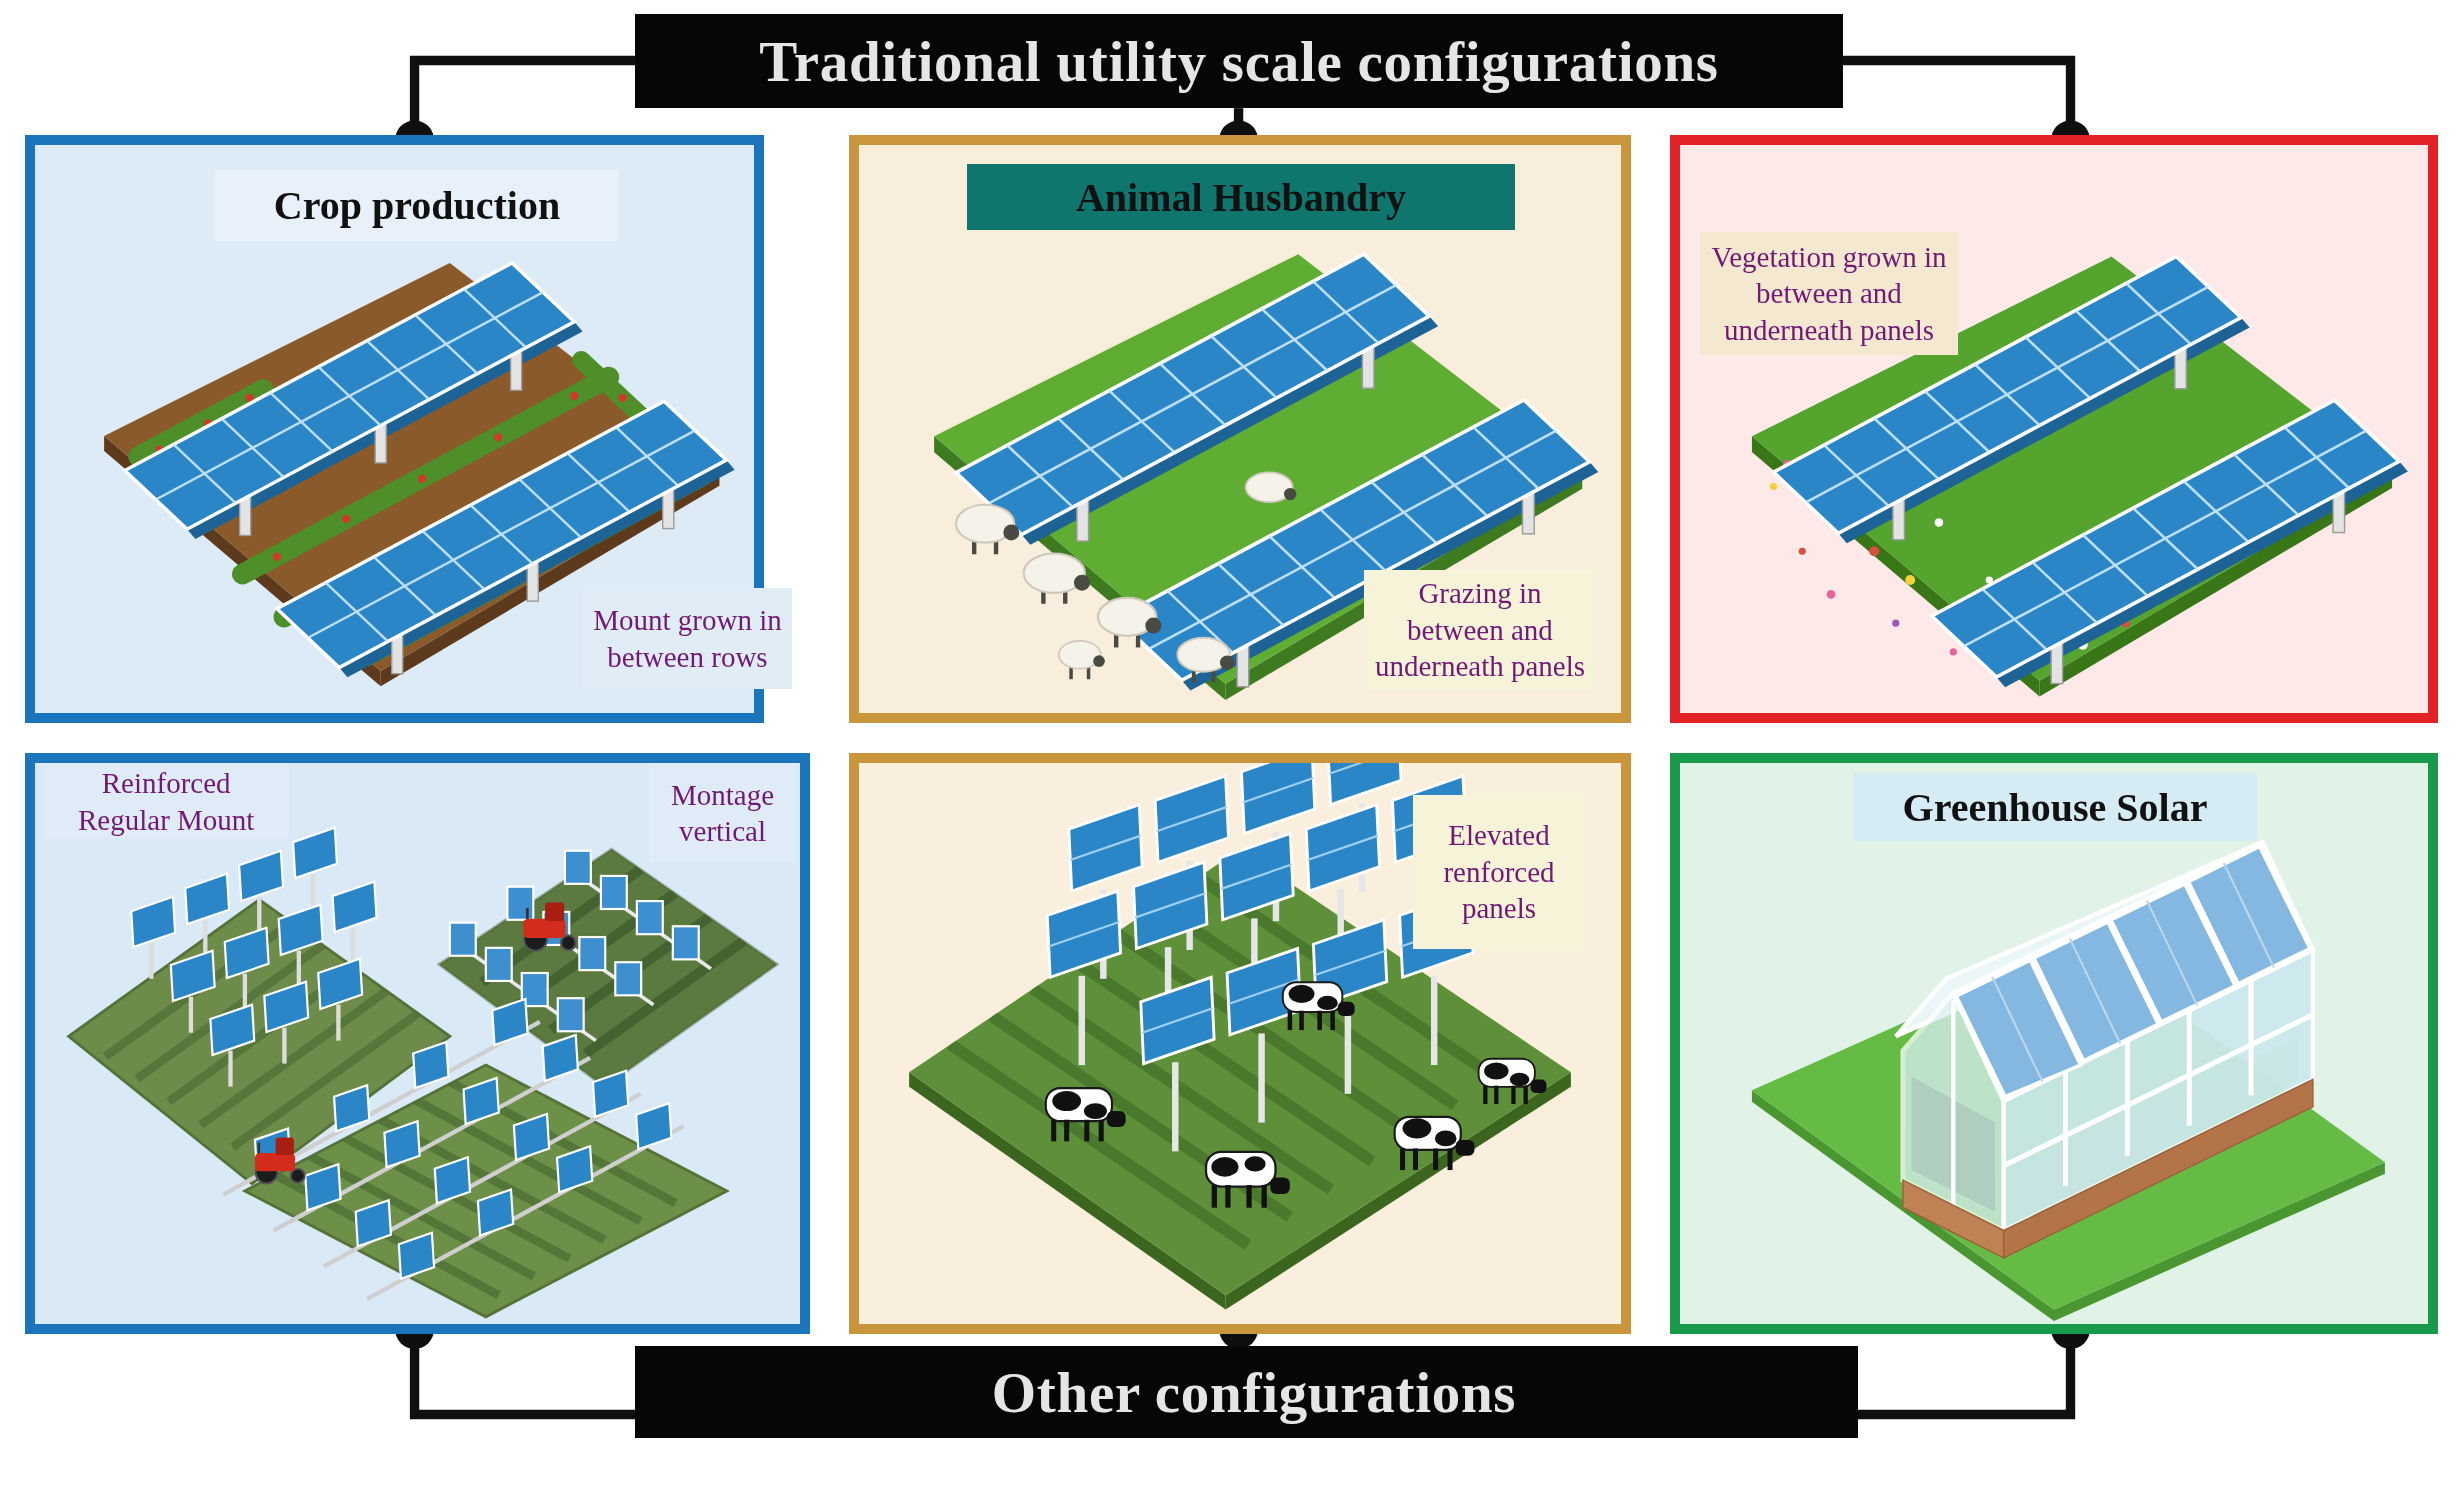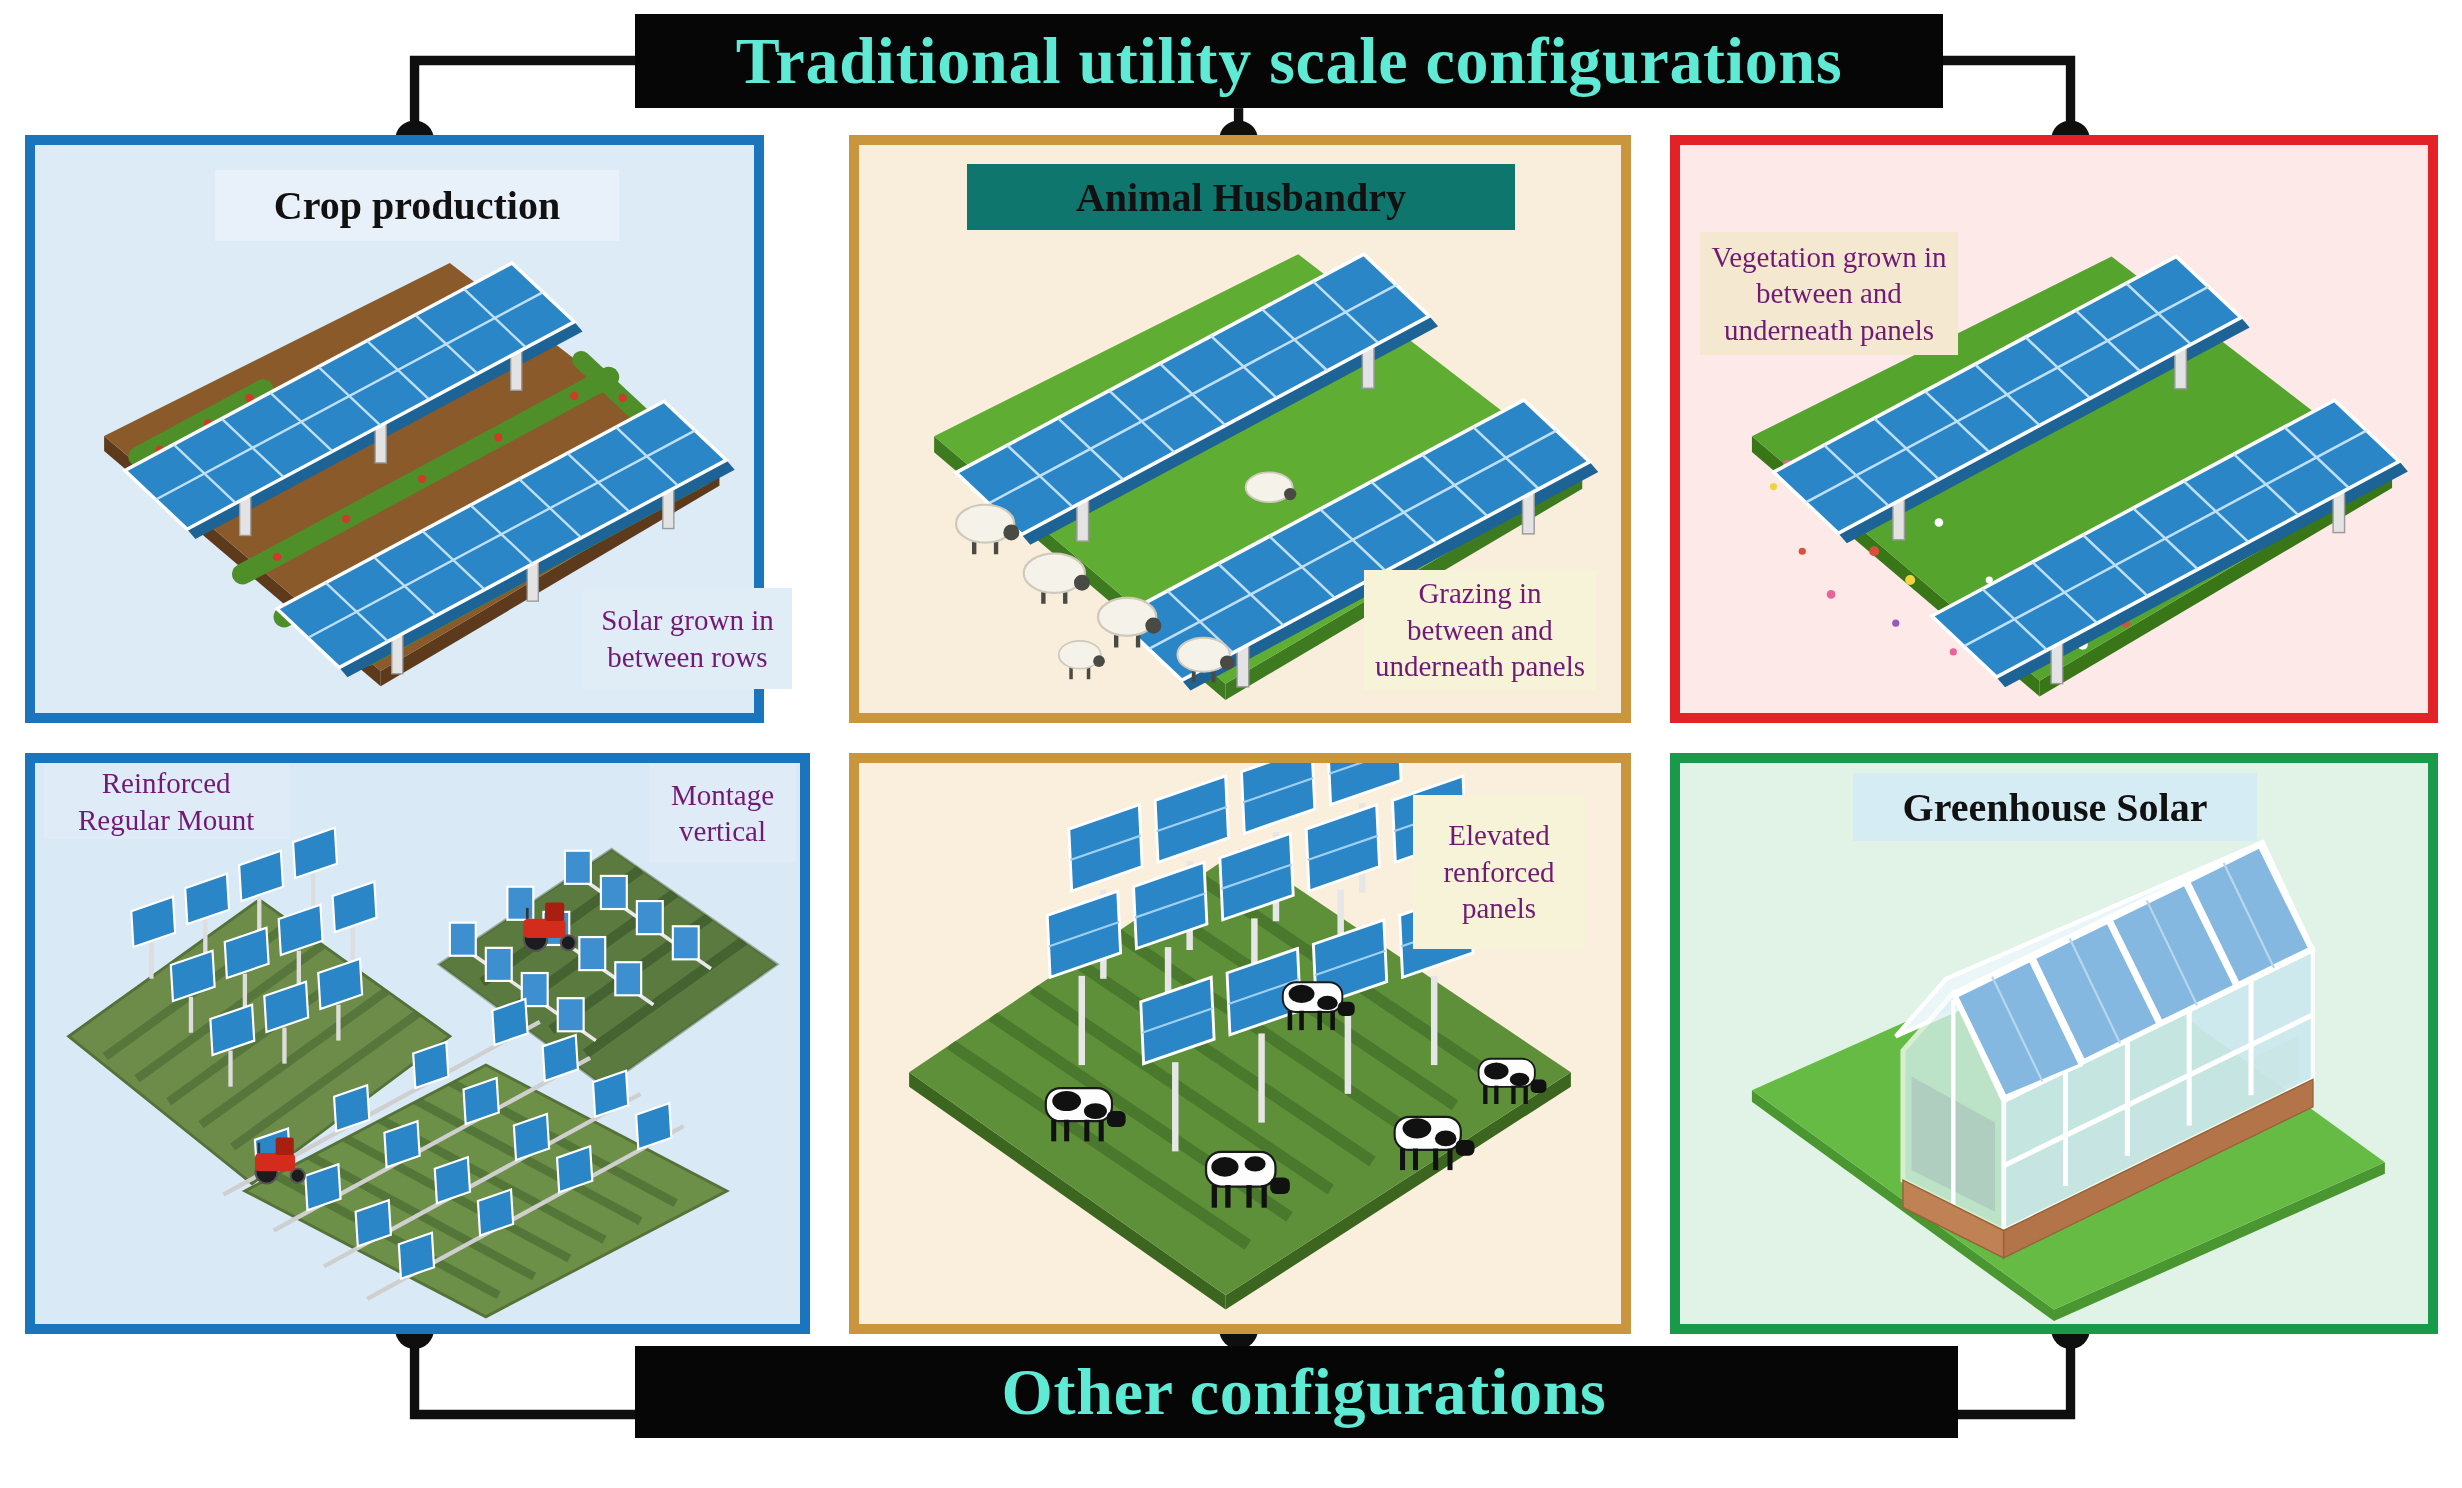--- a/index.html
+++ b/index.html
@@ -1,21 +1,21 @@
 <!DOCTYPE html>
 <html style="font-size:11.5px"><head>
 <meta charset="utf-8">
 <style>
   html,body{margin:0;padding:0;background:#ffffff;}
   .canvas{position:relative;width:2462px;height:1488px;background:#ffffff;
           font-family:"Liberation Serif","DejaVu Serif",serif;overflow:hidden;}
   .connectors{position:absolute;left:0;top:0;width:2462px;height:1488px;z-index:1;}
-  .banner{position:absolute;left:635px;width:1308px;background:#060606;color:#5eead4;
+  .banner{position:absolute;left:635px;width:1208px;background:#060606;color:#e5e5e5;
           display:flex;align-items:center;justify-content:center;z-index:3;
-          font-weight:bold;font-size:66px;letter-spacing:0.7px;}
+          font-weight:bold;font-size:57px;letter-spacing:0.7px;}
   .banner.top{top:14.4px;height:94px;}
   .banner.bottom{top:1346px;height:92px;padding-left:15px;}
   .card{position:absolute;box-sizing:border-box;z-index:2;}
   .card .scene{position:absolute;left:0;top:0;width:100%;height:100%;z-index:1;}
   .card .title{position:absolute;z-index:2;margin:0;font-size:40px;font-weight:bold;color:#111;
                display:flex;align-items:center;justify-content:center;text-align:center;}
   .card .caption{position:absolute;z-index:2;font-size:29px;line-height:1.26;color:#701a75;
                  white-space:pre-line;text-align:center;display:flex;align-items:center;justify-content:center;}
   
   .c1{left:25px;top:135px;width:739px;height:588px;border:10px solid #1b75bc;background:#dcebf5;}
@@ -134,21 +134,21 @@
           <line x1="560" y1="537" x2="650" y2="622"></line>
             <line x1="630" y1="500" x2="720" y2="585"></line>
           <line x1="700" y1="462" x2="790" y2="547"></line>
             <line x1="770" y1="425" x2="860" y2="510"></line>
           <line x1="840" y1="387" x2="930" y2="472"></line>
             <line x1="395" y1="692" x2="955" y2="392"></line>
         </g>
       </g>
     </svg>
     <h2 class="title">Crop production</h2>
-    <div class="caption">Solar grown in
+    <div class="caption">Mount grown in
 between rows</div>
   </section>
 
   <section class="card c2">
     <svg class="scene" viewBox="0 0 1040 780" preserveAspectRatio="xMidYMid meet">
       <g>
         <polygon points="100,400 500,740 500,762 100,422" fill="#3e7a20"></polygon>
         <polygon points="500,740 990,450 990,472 500,762" fill="#3e7a20"></polygon>
         <polygon points="600,150 990,450 500,740 100,400" fill="#5fae33"></polygon>
       </g>

